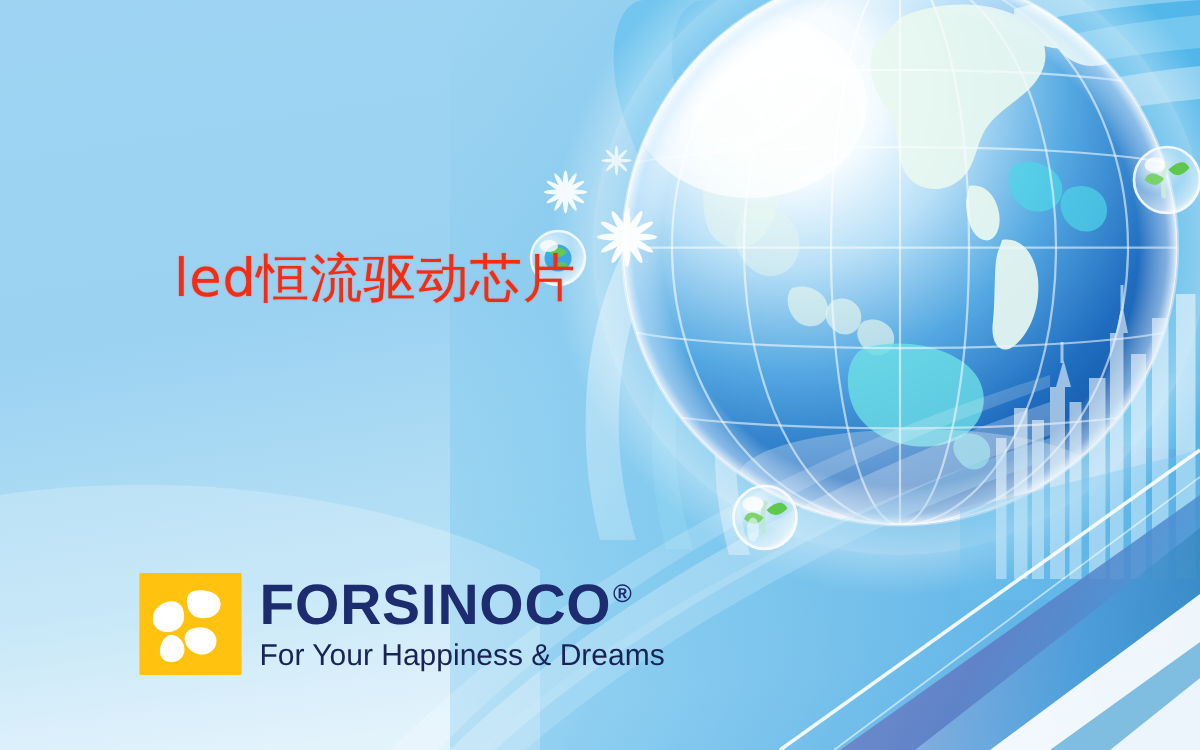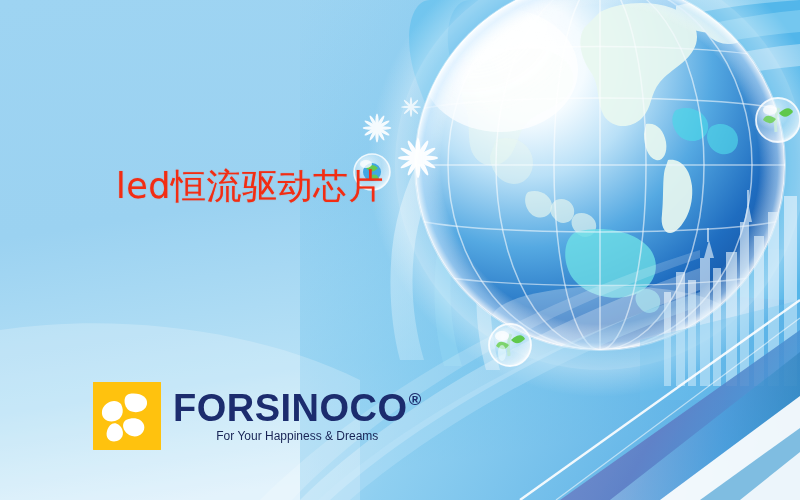--- a/index.html
+++ b/index.html
@@ -41,21 +41,21 @@
     color:#1c2c6e;
     font-family:"Liberation Sans","DejaVu Sans",sans-serif;
     font-weight:bold;font-size:38px;line-height:1.0;
     letter-spacing:.5px;white-space:nowrap;
     display:flex;align-items:flex-start;
   }
   .wordmark .reg{font-size:17px;line-height:1;margin-top:2px;margin-left:1px;}
   .tagline{
     color:#182455;
     font-family:"Liberation Sans","DejaVu Sans",sans-serif;
-    font-size:12px;line-height:1.1;margin-top:3px;white-space:nowrap;text-align:center;
+    font-size:20px;line-height:1.1;margin-top:3px;white-space:nowrap;
   }
 </style>
 </head>
 <body>
 
 <div id="stage">
 
   <svg id="art" viewBox="0 0 800 500" xmlns="http://www.w3.org/2000/svg" aria-hidden="true">
     <defs>
       <linearGradient id="bgGrad" x1="0" y1="0" x2="0.25" y2="1">

